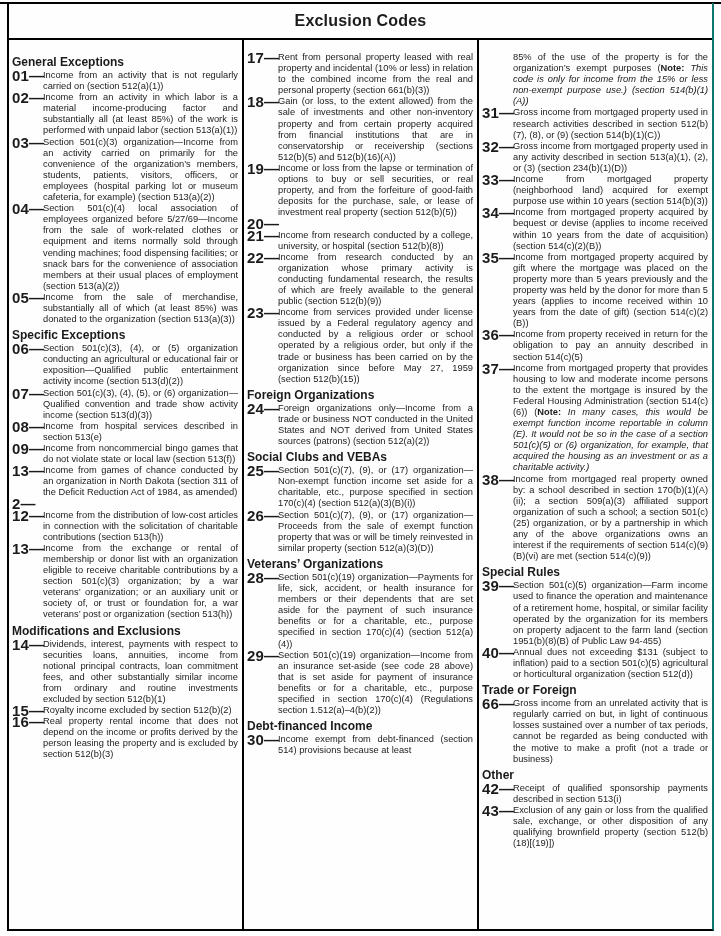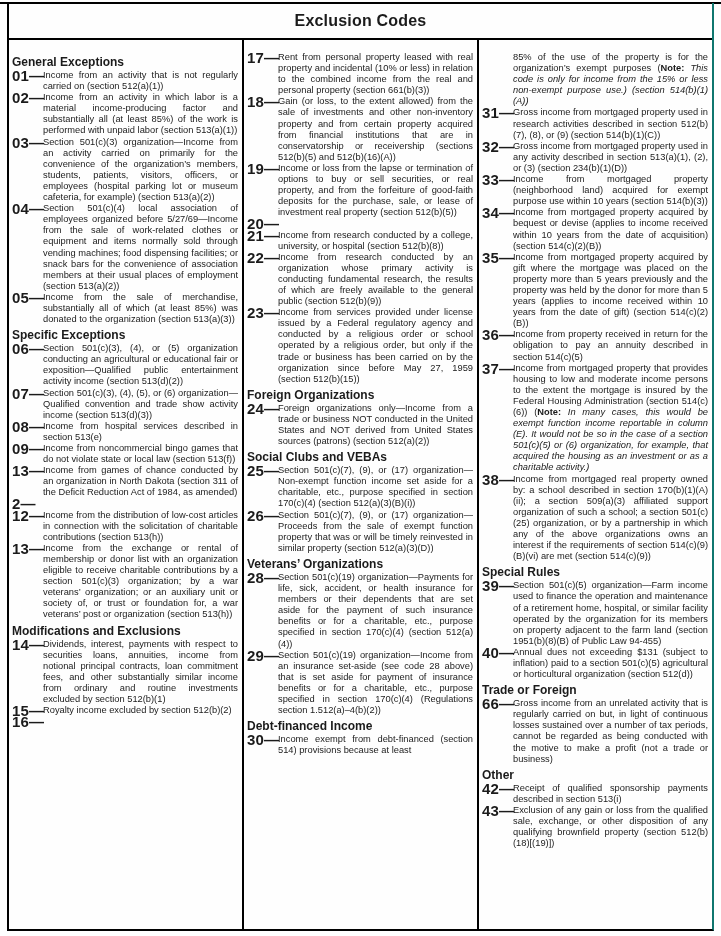--- a/index.html
+++ b/index.html
@@ -147,20 +147,21 @@
           <div class="item">
             <span class="code">14—</span>
             <div class="itext">Dividends, interest, payments with respect to securities loans, annuities, income from notional principal contracts, loan commitment fees, and other substantially similar income from ordinary and routine investments excluded by section 512(b)(1)</div>
           </div>
           <div class="item">
             <span class="code">15—</span>
             <div class="itext">Royalty income excluded by section 512(b)(2)</div>
           </div>
           <div class="item">
             <span class="code">16—</span>
+            <div class="itext">Real property rental income that does not depend on the income or profits derived by the person leasing the property and is excluded by section 512(b)(3)</div>
           </div>
         </div>
         <div class="col">
           <div class="item">
             <span class="code">17—</span>
             <div class="itext">Rent from personal property leased with real property and incidental (10% or less) in relation to the combined income from the real and personal property (section 661(b)(3))</div>
           </div>
           <div class="item">
             <span class="code">18—</span>
             <div class="itext">Gain (or loss, to the extent allowed) from the sale of investments and other non-inventory property and from certain property acquired from financial institutions that are in conservatorship or receivership (sections 512(b)(5) and 512(b)(16)(A))</div>

